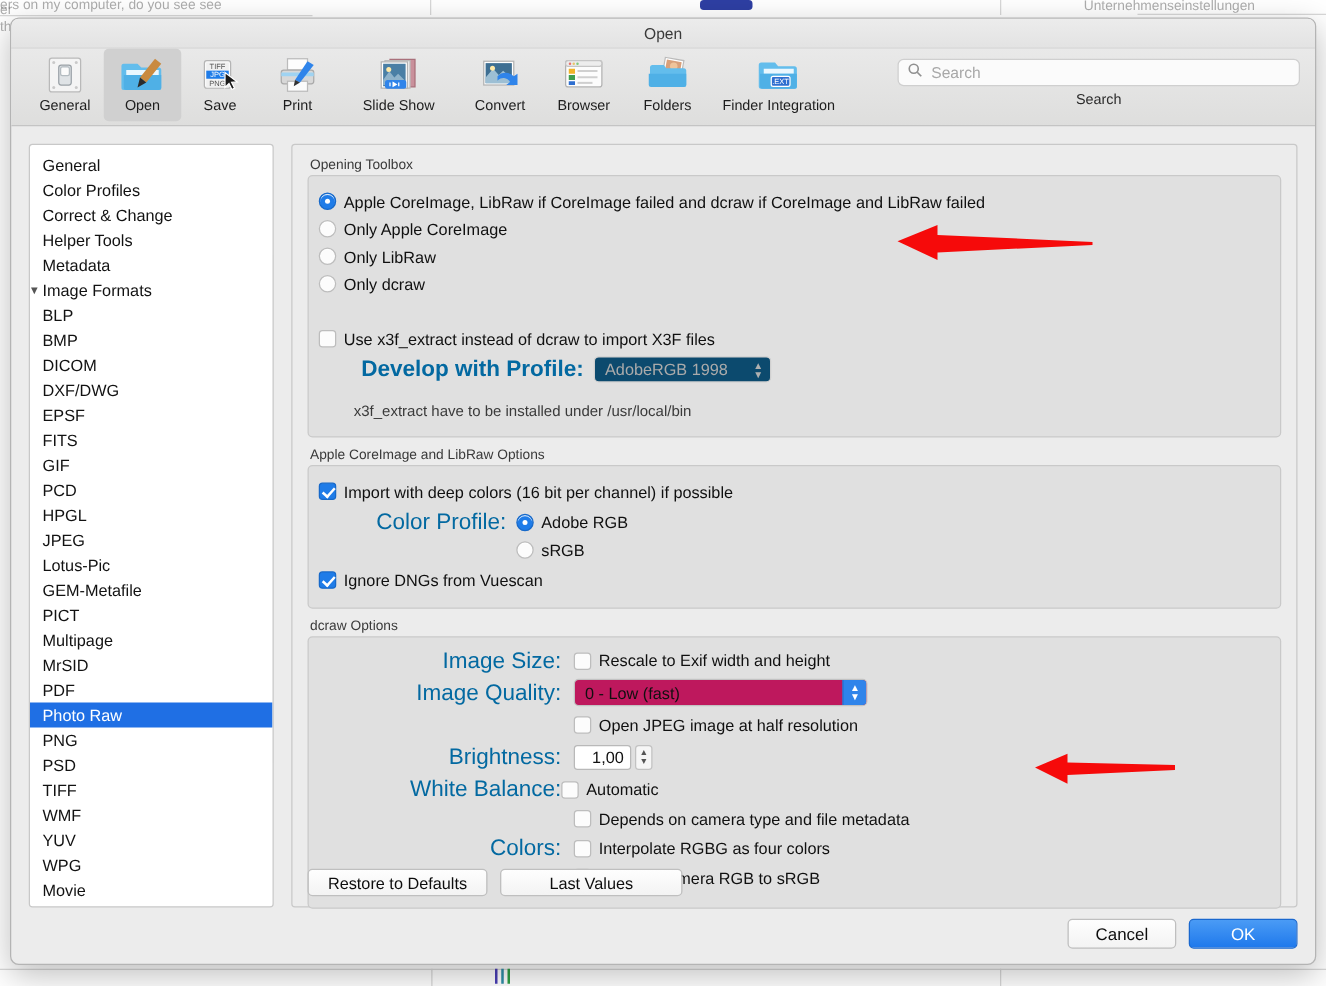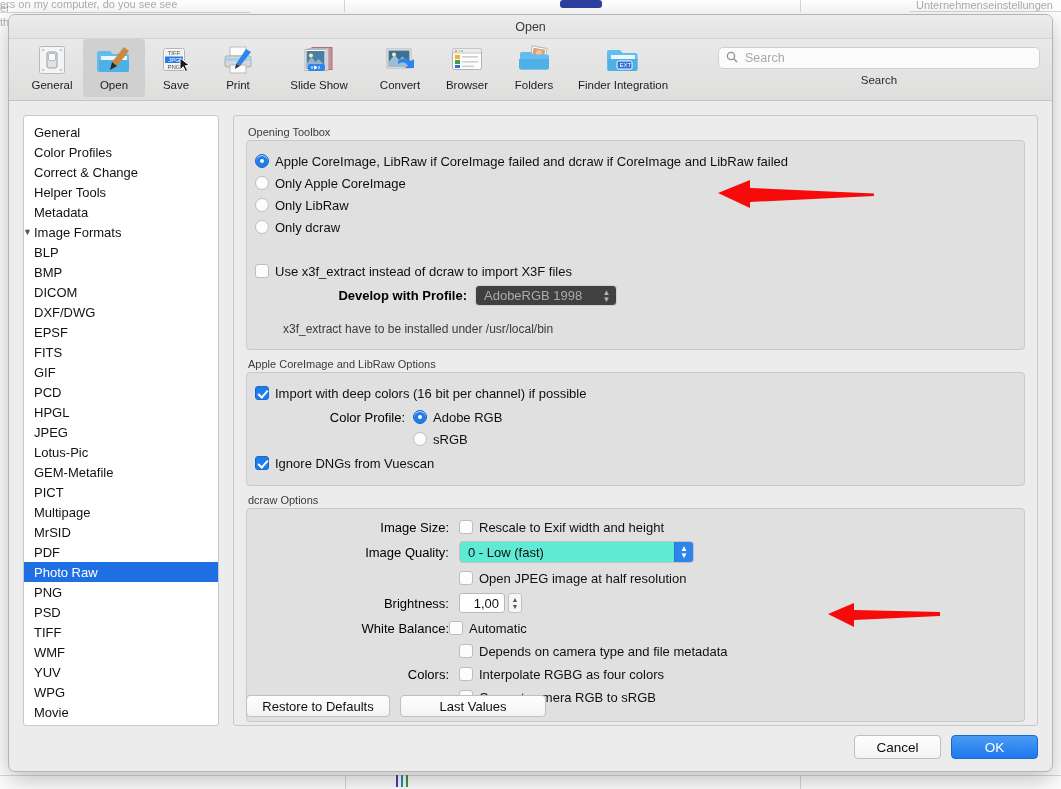--- a/index.html
+++ b/index.html
@@ -147,21 +147,21 @@
   .group-body {
     background: #e0e0e0;
     border: 1px solid #c9c9c9;
     border-radius: 4px;
     padding: 10px 8px;
   }
 
   
   .row { display: flex; align-items: center; min-height: 20px; margin-bottom: 2px; }
   .row-label {
-    font-size: 13px; color: #000000;
+    font-size: 18px; color: #0369a1;
     text-align: right;
     white-space: nowrap;
   }
   .ctl-label { font-size: 13px; color: #101010; white-space: nowrap; }
 
   
   .radio {
     width: 14px; height: 14px; border-radius: 50%;
     background: #fcfcfc;
     border: 1px solid #bdbdbd;
@@ -190,35 +190,35 @@
     content: "";
     position: absolute; left: 4px; top: 1px;
     width: 4px; height: 8px;
     border: solid #fff; border-width: 0 2px 2px 0;
     transform: rotate(42deg);
   }
 
   
   .popup {
     height: 21px; border-radius: 4px;
-    background: #5eead4; border: 1px solid #c2c2c2;
+    background: #be185d; border: 1px solid #c2c2c2;
     display: flex; align-items: center;
     font-size: 13px; color: #101010;
     padding-left: 8px; position: relative;
     overflow: hidden;
   }
   .popup .chev {
     position: absolute; right: 0; top: 0; bottom: 0; width: 19px;
     background: #2f84ea; border-left: 1px solid #2576d4;
     display: flex; flex-direction: column;
     align-items: center; justify-content: center;
     color: #fff; font-size: 8px; line-height: 7px;
   }
   .popup.disabled {
-    background: #404040; border-color: #d0d0d0; color: #aaaaaa;
+    background: #0c4a6e; border-color: #d0d0d0; color: #aaaaaa;
   }
   .popup.disabled .chev {
     background: transparent; border-left: 0; color: #b0b0b0;
   }
 
   
   .numfield {
     width: 46px; height: 20px;
     background: #fff; border: 1px solid #b9b9b9; border-radius: 3px;
     font-size: 13px; color: #101010;
@@ -264,21 +264,21 @@
   
   .arrow { position: absolute; pointer-events: none; }
 </style>
 </head>
 <body>
 
 <div class="bg-layer">
   <div class="bg-text" style="left:0px; top:-2px;">ers on my computer, do you see see</div>
   <div class="bg-text" style="left:0px; top:2px;">er</div>
   <div class="bg-text" style="left:0px; top:16px;">th</div>
-  <div class="bg-text" style="left:916px; top:-1px;">Unternehmenseinstellungen</div>
+  <div class="bg-text" style="left:867px; top:-1px;">Unternehmenseinstellungen</div>
   <div class="bg-rule" style="left:0px; top:12px; width:250px; height:1px;"></div>
   <div class="bg-rule" style="left:344px; top:0px; width:1px; height:12px;"></div>
   <div class="bg-rule" style="left:800px; top:0px; width:1px; height:12px;"></div>
   <div class="bg-rule" style="left:910px; top:11px; width:151px; height:1px;"></div>
   <div class="bg-blue-chip" style="left:560px; top:0px; width:42px; height:8px;"></div>
   <div class="bg-rule" style="left:0px; top:775px; width:1061px; height:1px;"></div>
   <div class="bg-rule" style="left:345px; top:775px; width:1px; height:14px;"></div>
   <div class="bg-rule" style="left:800px; top:775px; width:1px; height:14px;"></div>
 
   <div class="bg-bars" style="left:396px; top:775px;">

